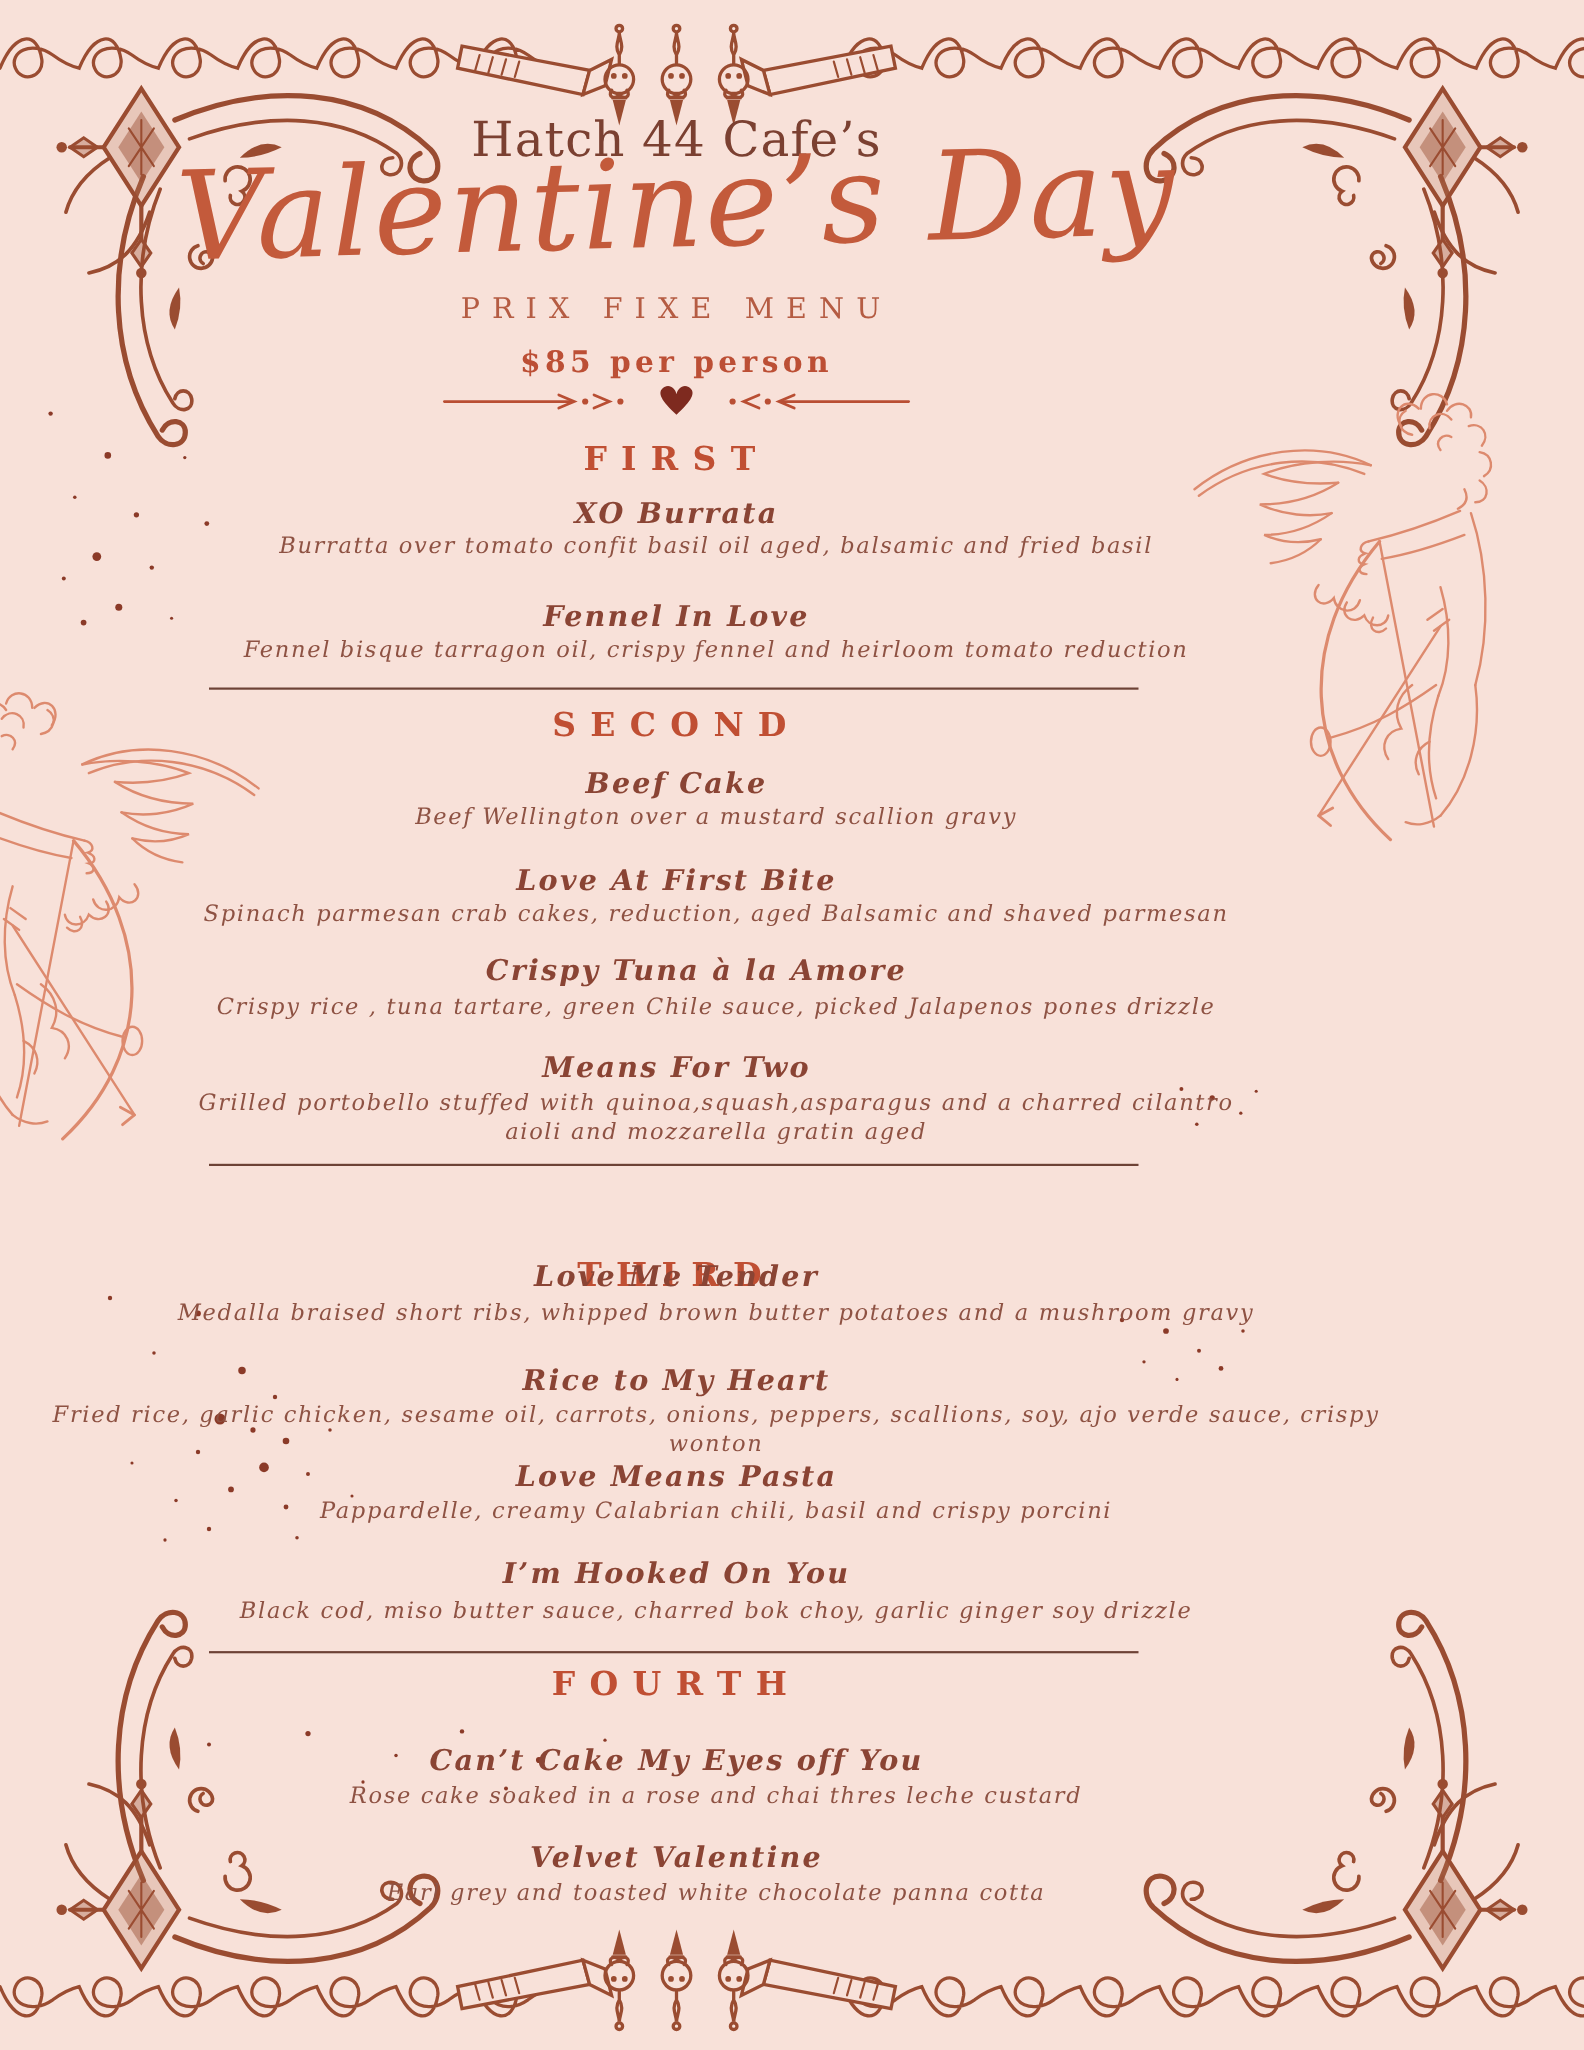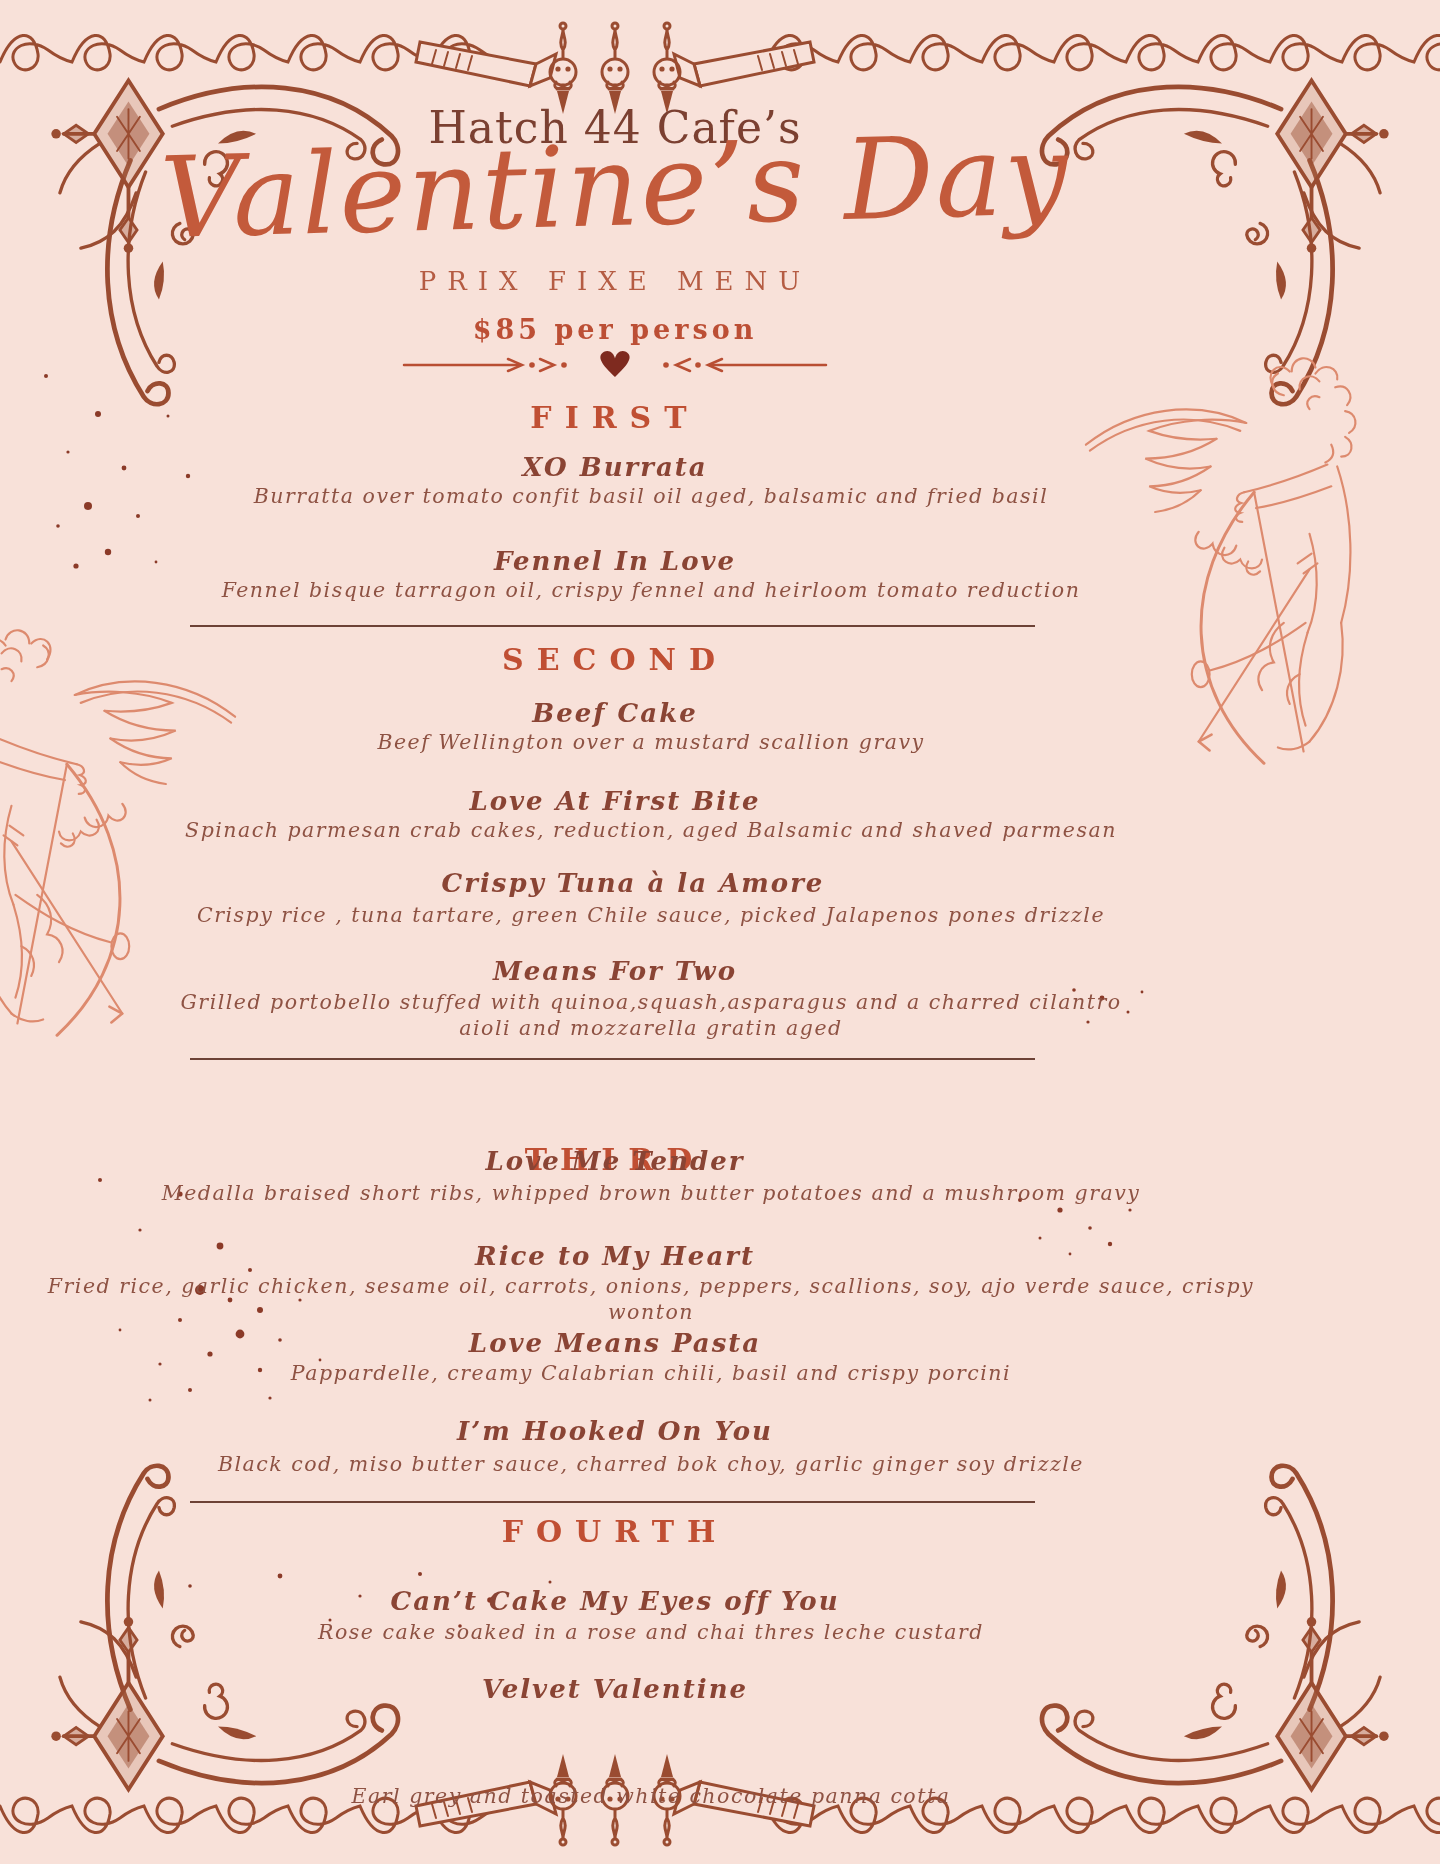--- a/index.html
+++ b/index.html
@@ -46,21 +46,21 @@
   .tu-n{top:868px;padding-left:18px;}  .tu-d{top:903px;}
   .sh-n{top:956px;}  .sh-d{top:990px;}
   .sh-d .w{display:block;max-width:1000px;margin:0 auto;}
   .rule2{top:1058px;}
   .lm-n{top:1146px;} .lm-d{top:1181px;}
   .ri-n{top:1241px;} .ri-d{top:1274px;}
   .pa-n{top:1328px;} .pa-d{top:1361px;}
   .ho-n{top:1416px;} .ho-d{top:1452px;}
   .rule3{top:1501px;}
   .cc-n{top:1586px;} .cc-d{top:1620px;}
-  .vv-n{top:1674px;} .vv-d{top:1784px;}
+  .vv-n{top:1674px;} .vv-d{top:1708px;}
 </style>
 </head>
 <body>
 
 <div class="page">
 
   <svg width="0" height="0" style="position:absolute">
     <defs>
 
       <g id="ribbonborder" stroke="#9a4c31" fill="none" stroke-width="3" stroke-linecap="round">

